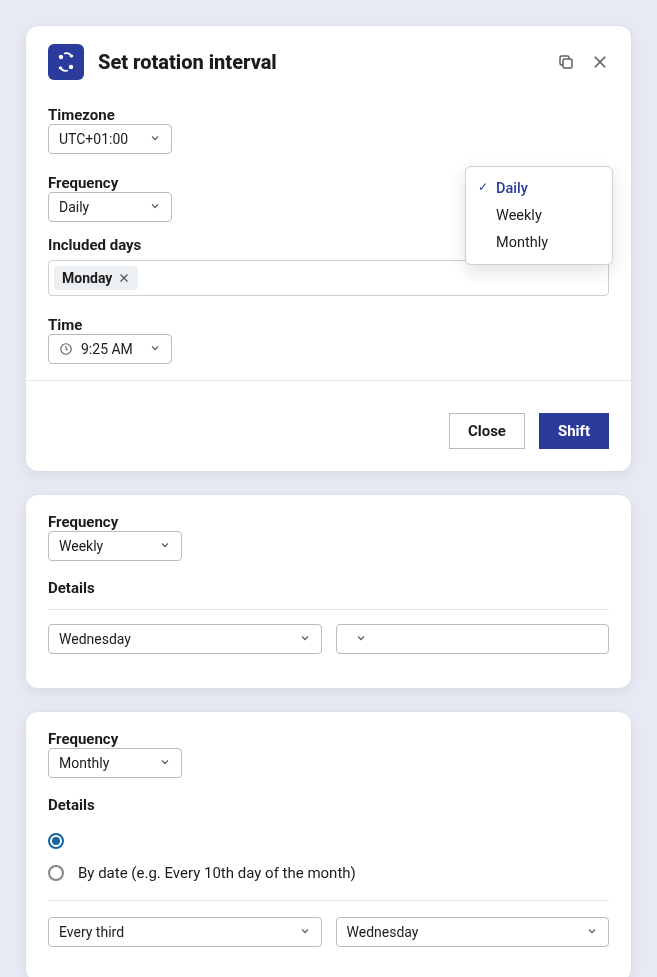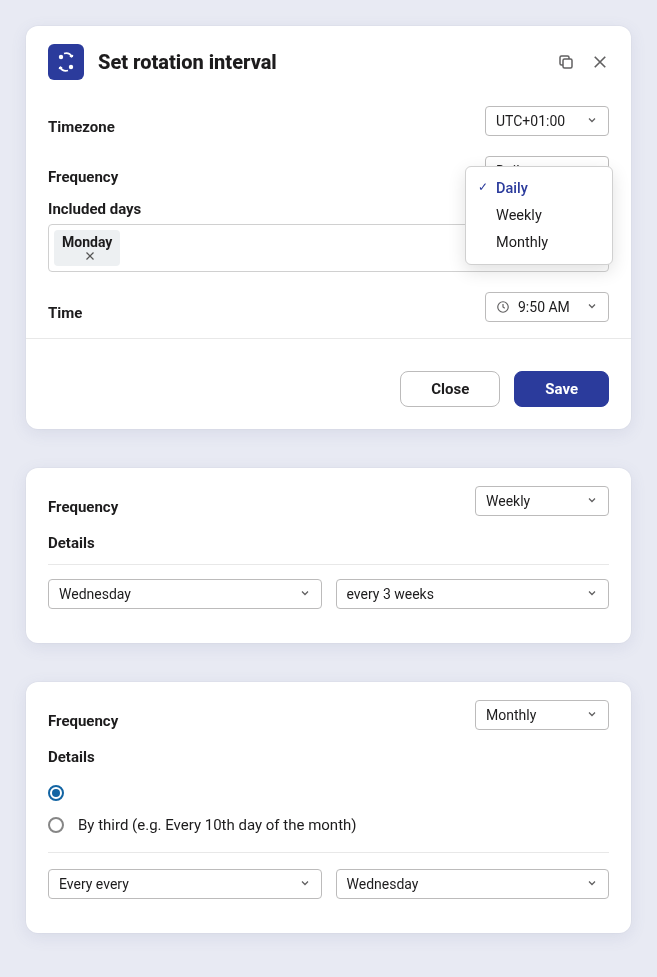--- a/index.html
+++ b/index.html
@@ -8,21 +8,21 @@
     padding: 26px;
     font-family: -apple-system, BlinkMacSystemFont, "Segoe UI", Roboto, "Helvetica Neue", Arial, sans-serif;
     background: #e8eaf3;
     color: #1d1c1d;
     font-size: 15px;
   }
   .card {
     background: #fff;
     border-radius: 12px;
     box-shadow: 0 4px 16px rgba(100,110,160,0.12), 0 0 0 1px rgba(0,0,0,0.02);
-    margin-bottom: 39px;
+    margin-bottom: 24px;
     position: relative;
   }
   .card-header {
     display: flex;
     align-items: center;
     padding: 18px 22px 6px 22px;
   }
   .logo {
     width: 36px;
     height: 36px;
@@ -48,23 +48,24 @@
   }
   .icon-btn {
     cursor: pointer;
     display: flex;
   }
   .card-body {
     padding: 10px 22px 16px 22px;
   }
   .row {
     display: flex;
-    align-items: flex-end;
+    align-items: flex-start;
     justify-content: space-between;
     padding: 10px 0;
+    flex-direction: column;
   }
   .label {
     font-weight: 700;
     font-size: 15px;
   }
   .select {
     border: 1px solid #bcbbbb;
     border-radius: 4px;
     background: #fff;
     display: flex;
@@ -95,22 +96,22 @@
     margin: 6px -22px 0 -22px;
   }
   .footer {
     display: flex;
     justify-content: flex-end;
     gap: 14px;
     padding: 16px 22px 22px 22px;
   }
   .btn {
     height: 36px;
-    padding: 0 30px;
-    border-radius: 8px;
+    padding: 0 18px;
+    border-radius: 0;
     font-weight: 700;
     font-size: 15px;
     cursor: pointer;
     display: flex;
     align-items: center;
   }
   .btn-secondary {
     background: #fff;
     border: 1px solid #bcbbbb;
     color: #1d1c1d;
@@ -127,21 +128,20 @@
     margin-top: -4px;
   }
   .chip {
     display: inline-flex;
     align-items: center;
     background: #edf0f2;
     border-radius: 4px;
     padding: 4px 8px;
     font-weight: 700;
     font-size: 14px;
-    flex-direction: column;
   }
   .chip .x {
     margin-left: 6px;
     color: #555;
     cursor: pointer;
     display: flex;
   }
   .dropdown {
     position: absolute;
     right: 18px;
@@ -291,38 +291,38 @@
 
     <div class="row">
       <span class="label">Time</span>
       <div class="select" style="min-width:124px">
         <span class="lead-icon">
           <svg width="14" height="14" viewBox="0 0 24 24" fill="none" stroke="currentColor" stroke-width="2">
               <circle cx="12" cy="12" r="9"></circle>
               <path d="M12 7v5l3 2"></path>
             </svg>
         </span>
-        <span class="val">9:50 AM</span>
+        <span class="val">9:25 AM</span>
         <span class="chev">
           <svg width="12" height="12" viewBox="0 0 24 24" fill="none" stroke="currentColor" stroke-width="2.5">
               <path d="M6 9l6 6 6-6"></path>
             </svg>
         </span>
       </div>
     </div>
 
     <div class="divider"></div>
   </div>
 
   <div class="footer">
     <div class="btn btn-secondary">
       <span>Close</span>
     </div>
     <div class="btn btn-primary">
-      <span>Save</span>
+      <span>Shift</span>
     </div>
   </div>
 
   <div class="dropdown">
     <div class="dd-item sel">Daily</div>
     <div class="dd-item">Weekly</div>
     <div class="dd-item">Monthly</div>
   </div>
 </div>
 
@@ -343,21 +343,20 @@
   <div class="grid-2">
     <div class="select">
       <span class="val">Wednesday</span>
       <span class="chev">
         <svg width="12" height="12" viewBox="0 0 24 24" fill="none" stroke="currentColor" stroke-width="2.5">
             <path d="M6 9l6 6 6-6"></path>
           </svg>
       </span>
     </div>
     <div class="select">
-      <span class="val">every 3 weeks</span>
       <span class="chev">
         <svg width="12" height="12" viewBox="0 0 24 24" fill="none" stroke="currentColor" stroke-width="2.5">
             <path d="M6 9l6 6 6-6"></path>
           </svg>
       </span>
     </div>
   </div>
 </div>
 
 <div class="card pad-card">
@@ -372,28 +371,28 @@
       </span>
     </div>
   </div>
   <div class="section-head">Details</div>
 
   <div class="radio-row">
     <span class="radio checked"></span>
   </div>
   <div class="radio-row">
     <span class="radio"></span>
-    <span>By third (e.g. Every 10th day of the month)</span>
+    <span>By date (e.g. Every 10th day of the month)</span>
   </div>
 
   <div class="hr-light" style="margin:8px 0 16px 0"></div>
 
   <div class="grid-2">
     <div class="select">
-      <span class="val">Every every</span>
+      <span class="val">Every third</span>
       <span class="chev">
         <svg width="12" height="12" viewBox="0 0 24 24" fill="none" stroke="currentColor" stroke-width="2.5">
             <path d="M6 9l6 6 6-6"></path>
           </svg>
       </span>
     </div>
     <div class="select">
       <span class="val">Wednesday</span>
       <span class="chev">
         <svg width="12" height="12" viewBox="0 0 24 24" fill="none" stroke="currentColor" stroke-width="2.5">

